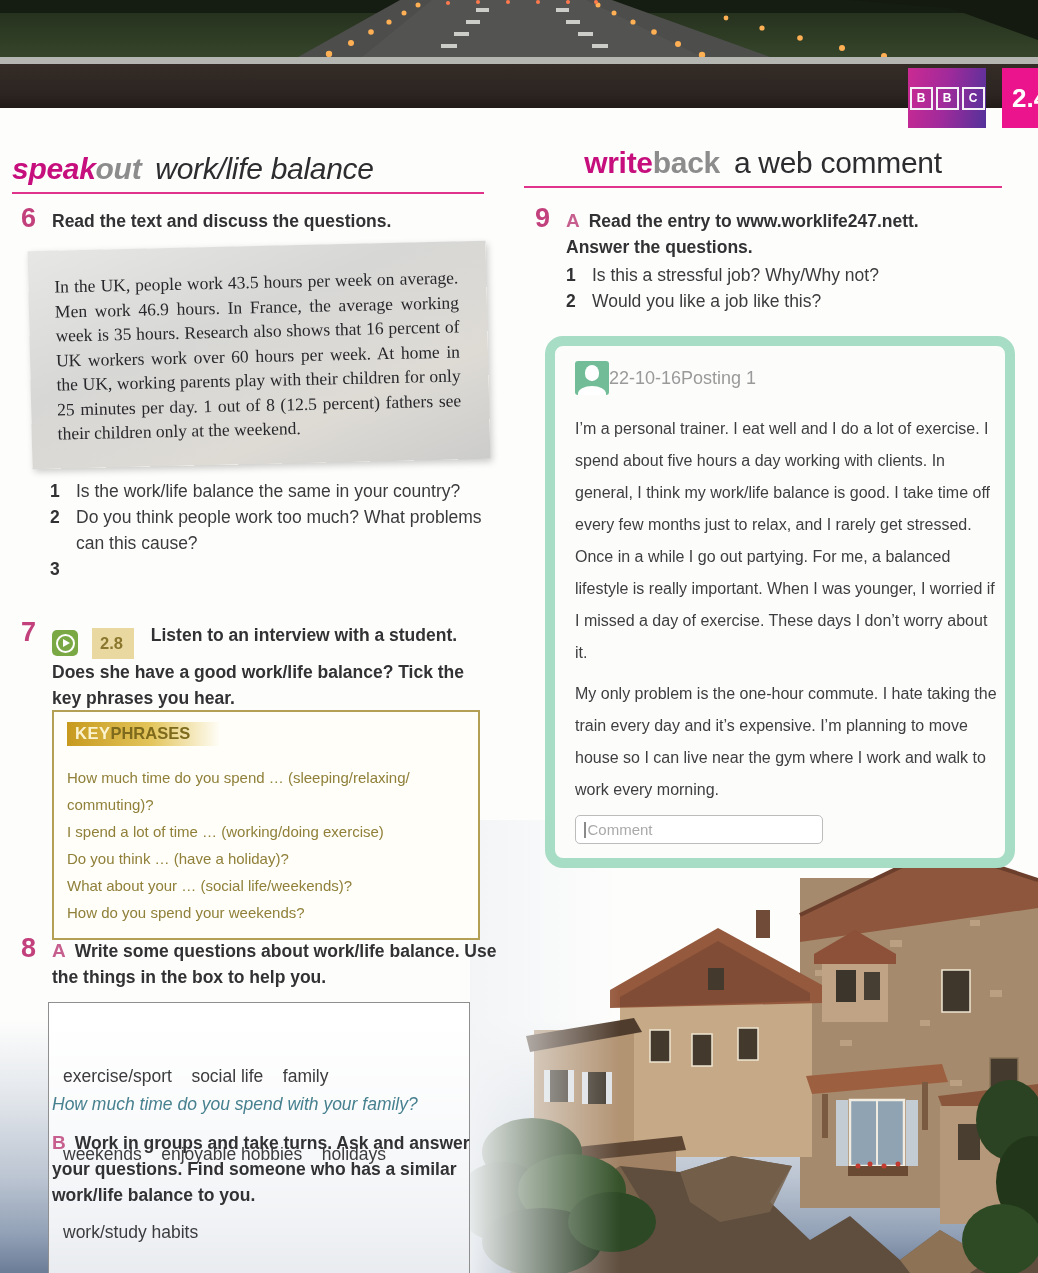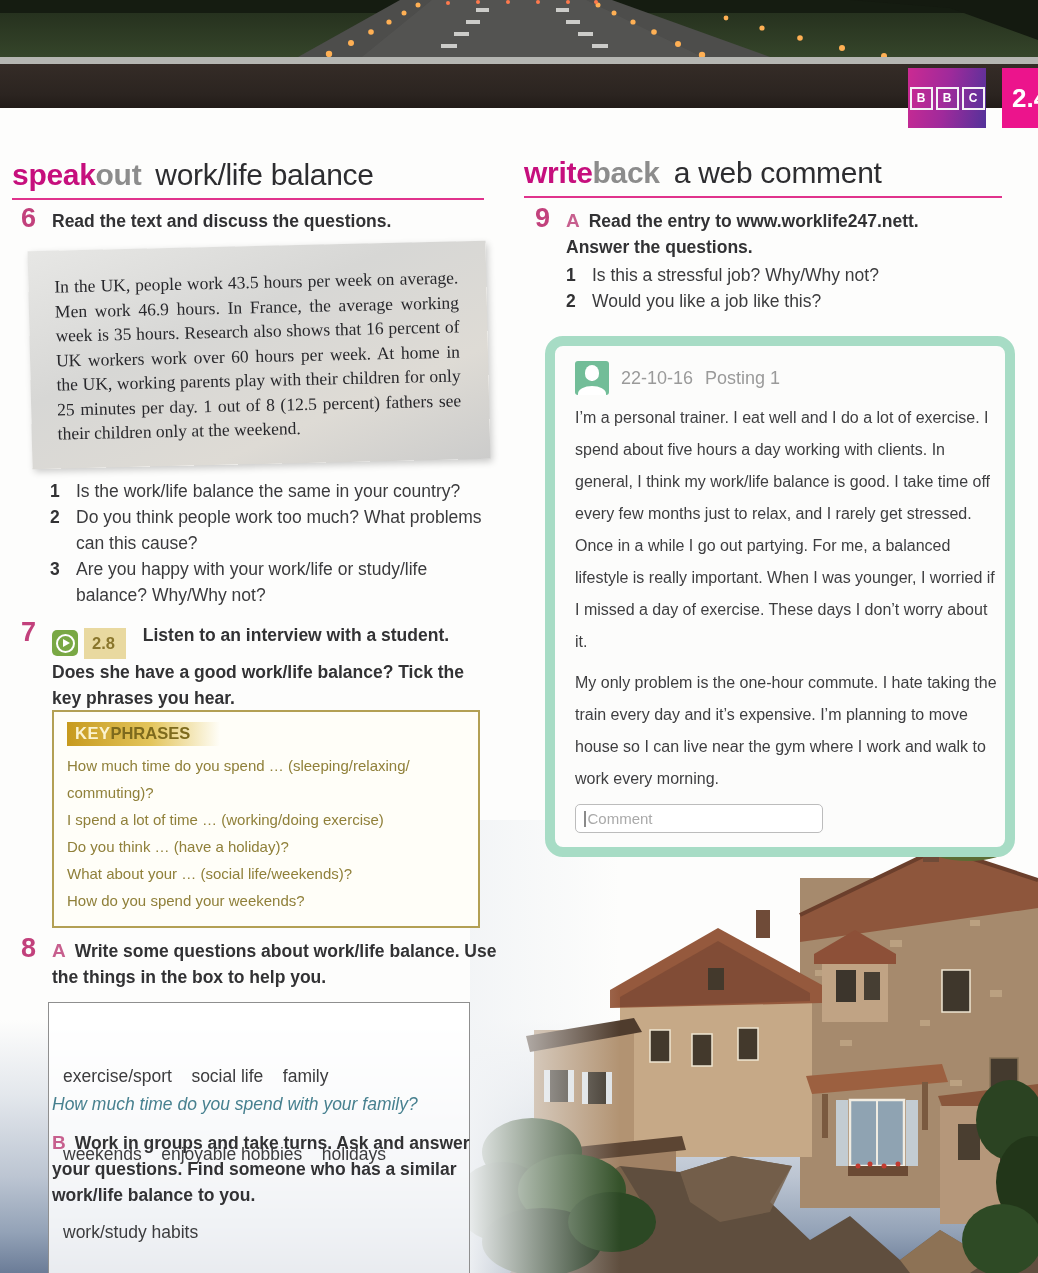--- a/index.html
+++ b/index.html
@@ -38,37 +38,37 @@
             font-family:"Liberation Serif",serif;font-size:17.5px;line-height:24.5px;color:#28282c;text-align:justify;}
   
   .qlist{position:absolute;}
   .q{position:relative;padding-left:26px;}
   .qnum{position:absolute;left:0;font-weight:bold;color:#323234;}
   
   .audio-chip{display:inline-flex;align-items:center;vertical-align:-6px;margin-right:12px;}
   .play-btn{width:26px;height:26px;background:#79a844;border-radius:5px;display:flex;align-items:center;justify-content:center;}
   .play-ring{width:15px;height:15px;border:2px solid #fff;border-radius:50%;display:flex;align-items:center;justify-content:center;}
   .play-tri{width:0;height:0;border-left:7px solid #fff;border-top:4.5px solid transparent;border-bottom:4.5px solid transparent;margin-left:2px;}
-  .track-chip{background:#e9d9a0;color:#8a762c;font-weight:bold;font-size:16.5px;padding:2px 11px 3px 8px;margin-left:6px;}
+  .track-chip{background:#e9d9a0;color:#8a762c;font-weight:bold;font-size:16.5px;padding:2px 11px 3px 8px;margin-left:14px;}
   
   .kp-box{position:absolute;left:52px;top:710px;width:428px;box-sizing:border-box;border:2px solid #b3a054;
           background:#fffef8;padding:10px 13px 12px;}
   .kp-chip{display:inline-block;background:linear-gradient(90deg,#c79a1e 0%,#e3c55c 55%,rgba(243,231,180,0) 100%);
-           padding:2px 30px 3px 8px;margin-bottom:6px;text-align:right;}
+           padding:2px 30px 3px 8px;margin-bottom:18px;text-align:right;}
   .kp-key{color:#fbf3cf;font-weight:800;font-size:16.5px;letter-spacing:.5px;}
   .kp-phrases{color:#7d6a1d;font-weight:800;font-size:16.5px;}
   .kp-item{color:#90803a;font-size:15px;line-height:27px;}
   
   .word-box{position:absolute;left:48px;top:1002px;width:422px;box-sizing:border-box;border:1.5px solid #8f8f8f;
             background:rgba(255,255,255,.85);padding:8px 14px;font-size:17.5px;line-height:26px;color:#3c3c3e;white-space:pre-wrap;}
   .example{position:absolute;left:52px;top:1094px;font-style:italic;color:#47808f;font-size:17.5px;}
   
   .post-panel{position:absolute;left:545px;top:336px;width:470px;box-sizing:border-box;
               border:10px solid #a7dcc5;border-radius:18px;background:#fcfcfb;padding:15px 20px 14px;}
-  .post-head{display:flex;align-items:center;gap:12px;margin-bottom:7px;}
+  .post-head{display:flex;align-items:center;margin-bottom:18px;}
   .avatar{width:34px;height:34px;background:#72bd98;border-radius:3px;position:relative;overflow:hidden;flex:0 0 auto;}
   .avatar .head{position:absolute;left:50%;top:4px;transform:translateX(-50%);width:14px;height:16px;background:#fff;border-radius:50% 50% 46% 46%;}
   .avatar .shoulders{position:absolute;left:50%;bottom:-7px;transform:translateX(-50%);width:28px;height:16px;background:#fff;border-radius:50% 50% 0 0;}
   .post-date{color:#9a9a9a;font-size:18px;}
   .post-para{width:424px;font-size:16px;line-height:32px;color:#3e3e40;margin:0 0 9px;}
   .comment-input{width:230px;height:27px;border:1.5px solid #bcbcbc;border-radius:5px;background:#fff;
                  display:flex;align-items:center;padding:0 8px;margin-top:5px;}
   .caret{display:inline-block;width:1.5px;height:16px;background:#8a8a8a;margin-right:2px;}
   .ph-text{color:#a9a9a9;font-size:15px;}
 </style>
@@ -224,21 +224,21 @@
       <ellipse cx="102" cy="370" rx="54" ry="36" fill="#35522a"></ellipse>
       <ellipse cx="72" cy="422" rx="60" ry="34" fill="#1f3319"></ellipse>
       <ellipse cx="142" cy="402" rx="44" ry="30" fill="#2c4824"></ellipse>
       <ellipse cx="540" cy="300" rx="34" ry="40" fill="#2b4322"></ellipse>
       <ellipse cx="562" cy="362" rx="36" ry="46" fill="#223619"></ellipse>
       <ellipse cx="532" cy="420" rx="40" ry="36" fill="#2e4a25"></ellipse>
     </g>
     <rect x="0" y="0" width="150" height="453" fill="url(#hazeL)"></rect>
   </svg>
 
-  <div class="col-head" style="left:12px;top:158px;width:472px;">
+  <div class="col-head" style="left:12px;top:152px;width:472px;font-style:italic;">
     <span class="head-accent">speak</span><span class="head-rest">out</span><span class="head-title">work/life balance</span>
   </div>
 
   <div class="ex" style="left:52px;top:208px;width:440px;">
     <span class="ex-num">6</span>
     <span class="bold-ins">Read the text and discuss the questions.</span>
   </div>
 
   <div class="clipping">
     <span>In the UK, people work 43.5 hours per week on average. Men work 46.9 hours. In France, the average working week is 35 hours. Research also shows that 16 percent of UK workers work over 60 hours per week. At home in the UK, working parents play with their children for only 25 minutes per day. 1 out of 8 (12.5 percent) fathers see their children only at the weekend.</span>
@@ -248,21 +248,20 @@
     <div class="q">
       <span class="qnum">1</span>
       <span>Is the work/life balance the same in your country?</span>
     </div>
     <div class="q">
       <span class="qnum">2</span>
       <span>Do you think people work too much? What problems can this cause?</span>
     </div>
     <div class="q">
       <span class="qnum">3</span>
-      <span>Are you happy with your work/life or study/life balance? Why/Why not?</span>
     </div>
   </div>
 
   <div class="ex" style="left:52px;top:622px;width:438px;">
     <span class="ex-num">7</span>
     <span class="audio-chip">
       <span class="play-btn">
           <span class="play-ring">
             <span class="play-tri"></span>
           </span>
@@ -293,21 +292,21 @@
     <div>weekends    enjoyable hobbies    holidays</div>
     <div>work/study habits</div>
   </div>
 
   <div class="example">How much time do you spend with your family?</div>
 
   <div class="ex" style="left:52px;top:1130px;width:445px;">
     <span class="ex-letter">B</span><span class="bold-ins">Work in groups and take turns. Ask and answer your questions. Find someone who has a similar work/life balance to you.</span>
   </div>
 
-  <div class="col-head" style="left:524px;top:156px;width:478px;">
+  <div class="col-head" style="left:524px;top:146px;width:478px;text-align:center;">
     <span class="head-accent">write</span><span class="head-rest">back</span><span class="head-title">a web comment</span>
   </div>
 
   <div class="ex" style="left:566px;top:208px;width:402px;">
     <span class="ex-num">9</span>
     <span class="ex-letter">A</span><span class="bold-ins">Read the entry to www.worklife247.nett. Answer the questions.</span>
   </div>
 
   <div class="qlist ex" style="left:566px;top:262px;width:430px;">
     <div class="q">

